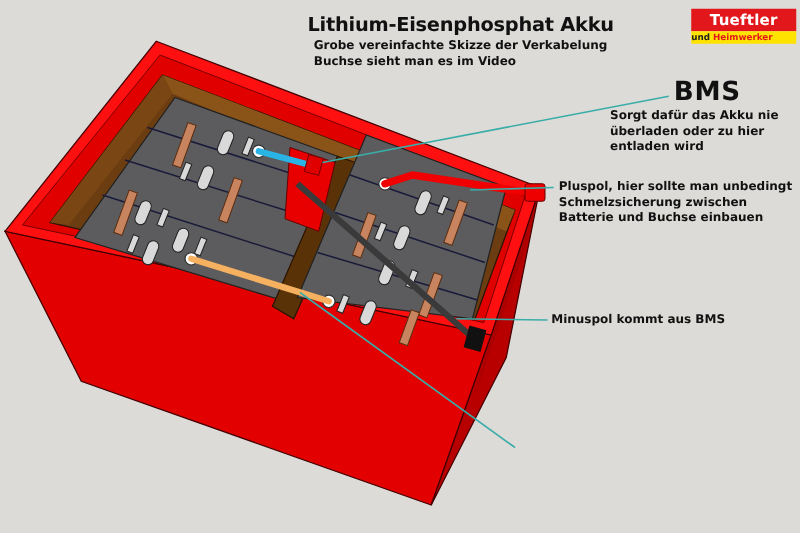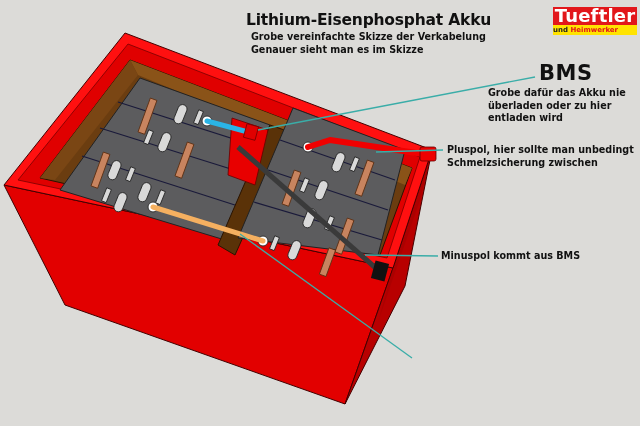--- a/index.html
+++ b/index.html
@@ -15,21 +15,21 @@
     font-size: 15.5px; font-weight: bold; letter-spacing: -0.2px;
   }
   .subtitle {
     position: absolute; left: 251px; top: 31px;
     font-size: 9.6px; font-weight: bold; line-height: 12.5px;
   }
   .logo {
     position: absolute; left: 553px; top: 7px; width: 84px; height: 28px;
   }
   .logo-top {
-    background: #e2171b; color: #fff; font-weight: bold; font-size: 18px;
+    background: #e2171b; color: #fff; font-weight: bold; font-size: 12px;
     height: 18px; line-height: 18px; text-align: center; letter-spacing: 0.2px;
   }
   .logo-bottom {
     background: #ffe300; height: 10px; line-height: 10px; text-align: center;
     font-size: 7px; font-weight: bold; white-space: nowrap;
   }
   .logo-bottom .und { color: #222; }
   .logo-bottom .hw { color: #e2171b; }
   .logo-bottom .de { color: #222; padding-left: 36px; }
   .label { position: absolute; font-size: 9.6px; font-weight: bold; line-height: 12.5px; white-space: nowrap; }
@@ -121,38 +121,39 @@
     <line x1="258" y1="130" x2="535" y2="77"></line>
     <line x1="376" y1="152" x2="443" y2="150"></line>
     <line x1="365" y1="255" x2="438" y2="256"></line>
     <line x1="240" y1="234" x2="412" y2="358"></line>
   </g>
 </svg>
 
 <div class="title">Lithium-Eisenphosphat Akku</div>
 <div class="subtitle">
   <div>Grobe vereinfachte Skizze der Verkabelung</div>
-  <div>Genauer sieht man es im Skizze</div>
+  <div>Buchse sieht man es im Video</div>
 </div>
 
 <div class="logo">
   <div class="logo-top">Tueftler</div>
   <div class="logo-bottom"><span class="und">und </span><span class="hw">Heimwerker</span><span class="de">.de</span></div>
 </div>
 
 <div class="bms-head">BMS</div>
 <div class="label" style="left:488px; top:87px;">
-  <div>Grobe dafür das Akku nie</div>
+  <div>Sorgt dafür das Akku nie</div>
   <div>überladen oder zu hier</div>
   <div>entladen wird</div>
 </div>
 
 <div class="label" style="left:447px; top:144px;">
   <div>Pluspol, hier sollte man unbedingt</div>
   <div>Schmelzsicherung zwischen</div>
+  <div>Batterie und Buchse einbauen</div>
 </div>
 
 <div class="label" style="left:441px; top:250px;">
   <div>Minuspol kommt aus BMS</div>
 </div>
 
 <div class="label" style="left:405px; top:366px;">
 </div>
 
 </body></html>

